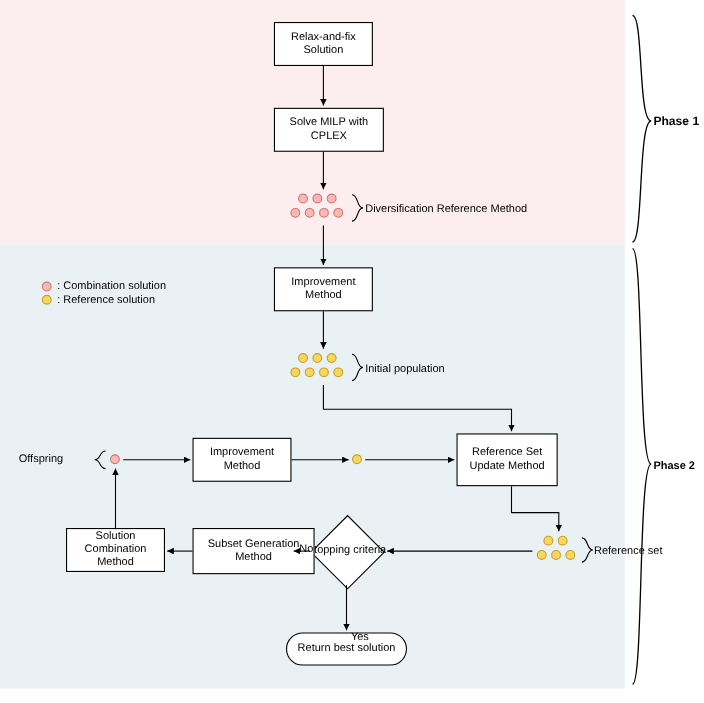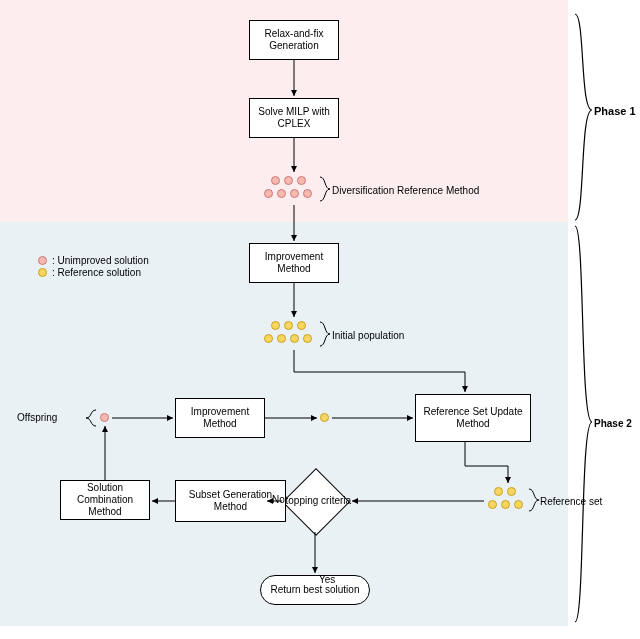--- a/index.html
+++ b/index.html
@@ -33,23 +33,23 @@
   .pink{background:#f6b9b0;border-color:#c77;}
   .yellow{background:#f7d65f;border-color:#c9a020;}
   svg.overlay{position:absolute;left:0;top:0;width:640px;height:639px;pointer-events:none;}
 </style>
 </head>
 <body>
 
 <div class="phase1-bg"></div>
 <div class="phase2-bg"></div>
 
-<div class="box" style="left:249px;top:20px;width:90px;height:40px">Relax-and-fix Generation</div>
+<div class="box" style="left:249px;top:20px;width:90px;height:40px">Relax-and-fix Solution</div>
 
-<div class="box" style="left:249px;top:98px;width:90px;height:40px">Solve MILP with CPLEX</div>
+<div class="box" style="left:249px;top:98px;width:100px;height:40px">Solve MILP with CPLEX</div>
 
 <div class="circle pink" style="left:271px;top:176px"></div>
 <div class="circle pink" style="left:284px;top:176px"></div>
 <div class="circle pink" style="left:297px;top:176px"></div>
 <div class="circle pink" style="left:264px;top:189px"></div>
 <div class="circle pink" style="left:277px;top:189px"></div>
 <div class="circle pink" style="left:290px;top:189px"></div>
 <div class="circle pink" style="left:303px;top:189px"></div>
 
 <div class="label" style="left:332px;top:185px">Diversification Reference Method</div>
@@ -66,41 +66,41 @@
 
 <div class="label" style="left:332px;top:330px">Initial population</div>
 
 <div class="circle pink" style="left:100px;top:413px"></div>
 <div class="label" style="left:17px;top:412px">Offspring</div>
 
 <div class="box" style="left:175px;top:398px;width:90px;height:40px">Improvement Method</div>
 
 <div class="circle yellow" style="left:320px;top:413px"></div>
 
-<div class="box" style="left:415px;top:394px;width:116px;height:48px">Reference Set Update Method</div>
+<div class="box" style="left:415px;top:394px;width:92px;height:48px">Reference Set Update Method</div>
 
 <div class="circle yellow" style="left:494px;top:487px"></div>
 <div class="circle yellow" style="left:507px;top:487px"></div>
 <div class="circle yellow" style="left:488px;top:500px"></div>
 <div class="circle yellow" style="left:501px;top:500px"></div>
 <div class="circle yellow" style="left:514px;top:500px"></div>
 
 <div class="label" style="left:540px;top:496px">Reference set</div>
 
 <div class="diamond" style="left:292px;top:478px;width:46px;height:46px"></div>
 <div class="diamond-label" style="left:277px;top:488px;width:76px;height:26px">Stopping criteria</div>
 
 <div class="box" style="left:175px;top:480px;width:111px;height:42px">Subset Generation Method</div>
 
 <div class="box" style="left:60px;top:480px;width:90px;height:40px">Solution Combination Method</div>
 
 <div class="box terminal" style="left:260px;top:575px;width:110px;height:30px">Return best solution</div>
 
 <div class="circle pink" style="left:38px;top:256px"></div>
-<div class="label" style="left:52px;top:255px">: Unimproved solution</div>
+<div class="label" style="left:52px;top:255px">: Combination solution</div>
 <div class="circle yellow" style="left:38px;top:268px"></div>
 <div class="label" style="left:52px;top:267px">: Reference solution</div>
 
 <div class="label" style="left:594px;top:105px;font-weight:bold;font-size:11px">Phase 1</div>
 <div class="label" style="left:594px;top:418px;font-weight:bold;font-size:10px">Phase 2</div>
 
 <div class="label" style="left:272px;top:494px">No</div>
 <div class="label" style="left:319px;top:574px">Yes</div>
 
 <svg class="overlay">

